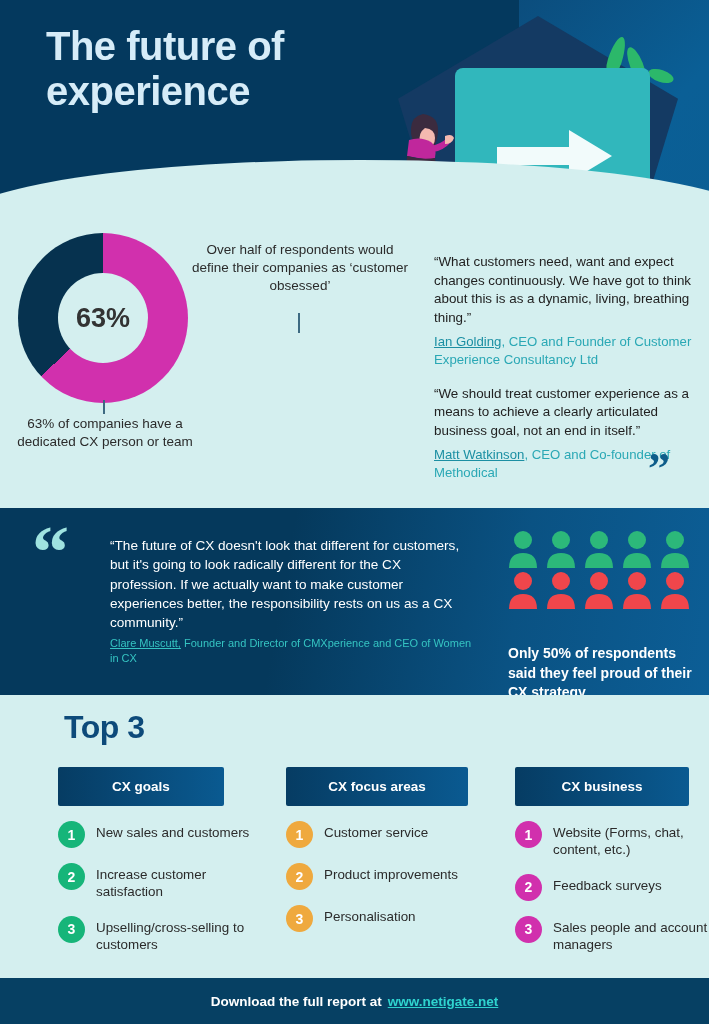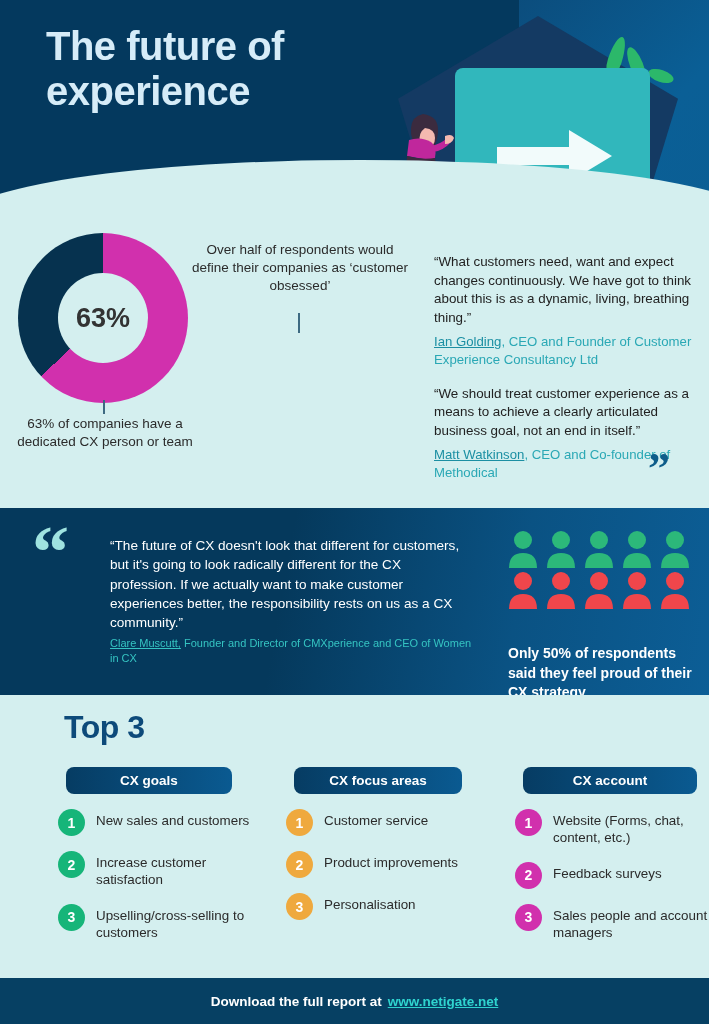--- a/index.html
+++ b/index.html
@@ -117,26 +117,25 @@
   .top3-title {
     position:absolute; left:46px; top:14px; color:#0d4a7a;
     font-size:32px; font-weight:bold; letter-spacing:-0.5px;
   }
   .col { position:absolute; top:72px; }
   #col0 { left:40px; width:215px; }
   #col1 { left:268px; width:190px; }
   #col2 { left:497px; width:200px; }
   .col-head {
     color:#fff; font-size:13.5px; font-weight:bold; text-align:center;
-    padding:6px 4px; border-radius:8px;
+    padding:12px 4px; border-radius:2px;
     background:linear-gradient(90deg,#063c63 0%, #0a5a91 100%);
-    margin-left:8px;
   }
   #col0 .col-head { width:166px; }
-  #col1 .col-head { width:168px; }
+  #col1 .col-head { width:182px; }
   #col2 .col-head { width:174px; }
   .item { display:flex; align-items:flex-start; margin-top:15px; }
   .badge {
     flex:0 0 auto; width:27px; height:27px; border-radius:50%;
     color:#fff; font-size:14px; font-weight:bold;
     display:flex; align-items:center; justify-content:center;
     margin-right:11px;
   }
   .item-lbl { color:#2b2b2b; font-size:13.4px; line-height:1.3; padding-top:3px; }
 
@@ -293,21 +292,21 @@
         <div class="badge" style="background: rgb(239, 169, 62);">2</div>
         <div class="item-lbl">Product improvements</div>
       </div>
       <div class="item">
         <div class="badge" style="background: rgb(239, 169, 62);">3</div>
         <div class="item-lbl">Personalisation</div>
       </div>
     </div>
 
     <div class="col" id="col2">
-      <div class="col-head">CX  account</div>
+      <div class="col-head">CX  business</div>
       <div class="item">
         <div class="badge" style="background: rgb(209, 48, 173);">1</div>
         <div class="item-lbl">Website (Forms, chat, content, etc.)</div>
       </div>
       <div class="item">
         <div class="badge" style="background: rgb(209, 48, 173);">2</div>
         <div class="item-lbl">Feedback surveys</div>
       </div>
       <div class="item">
         <div class="badge" style="background: rgb(209, 48, 173);">3</div>

